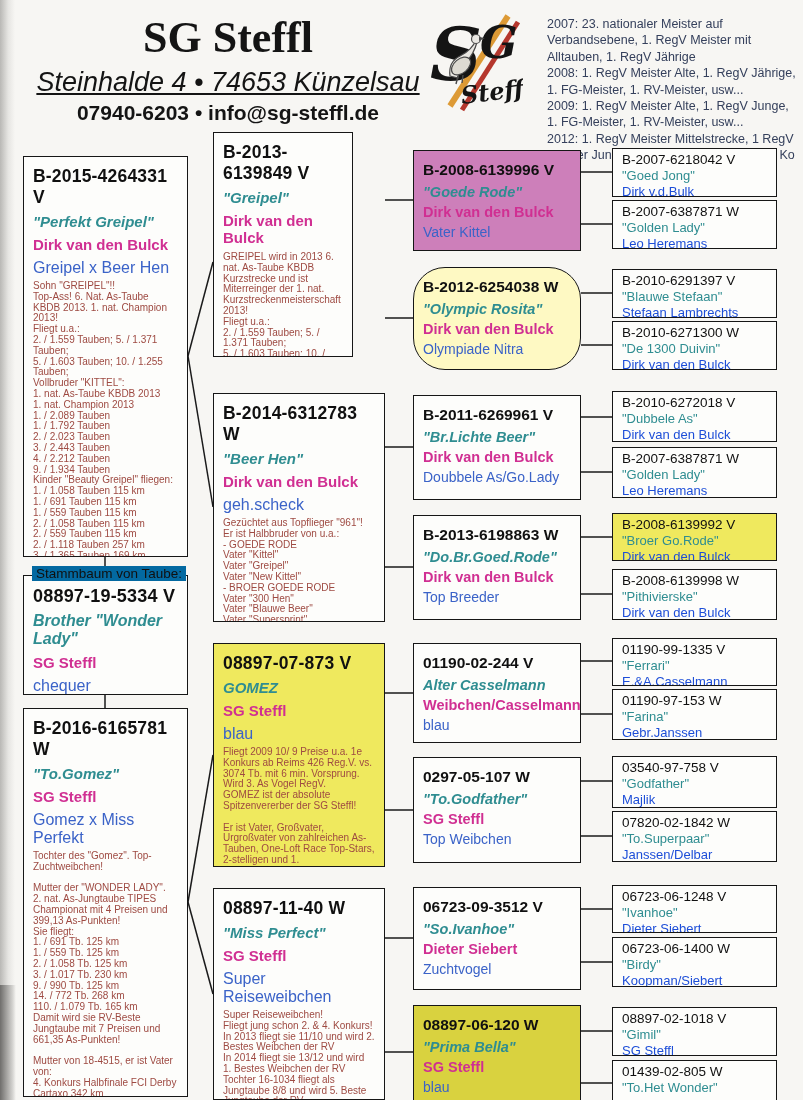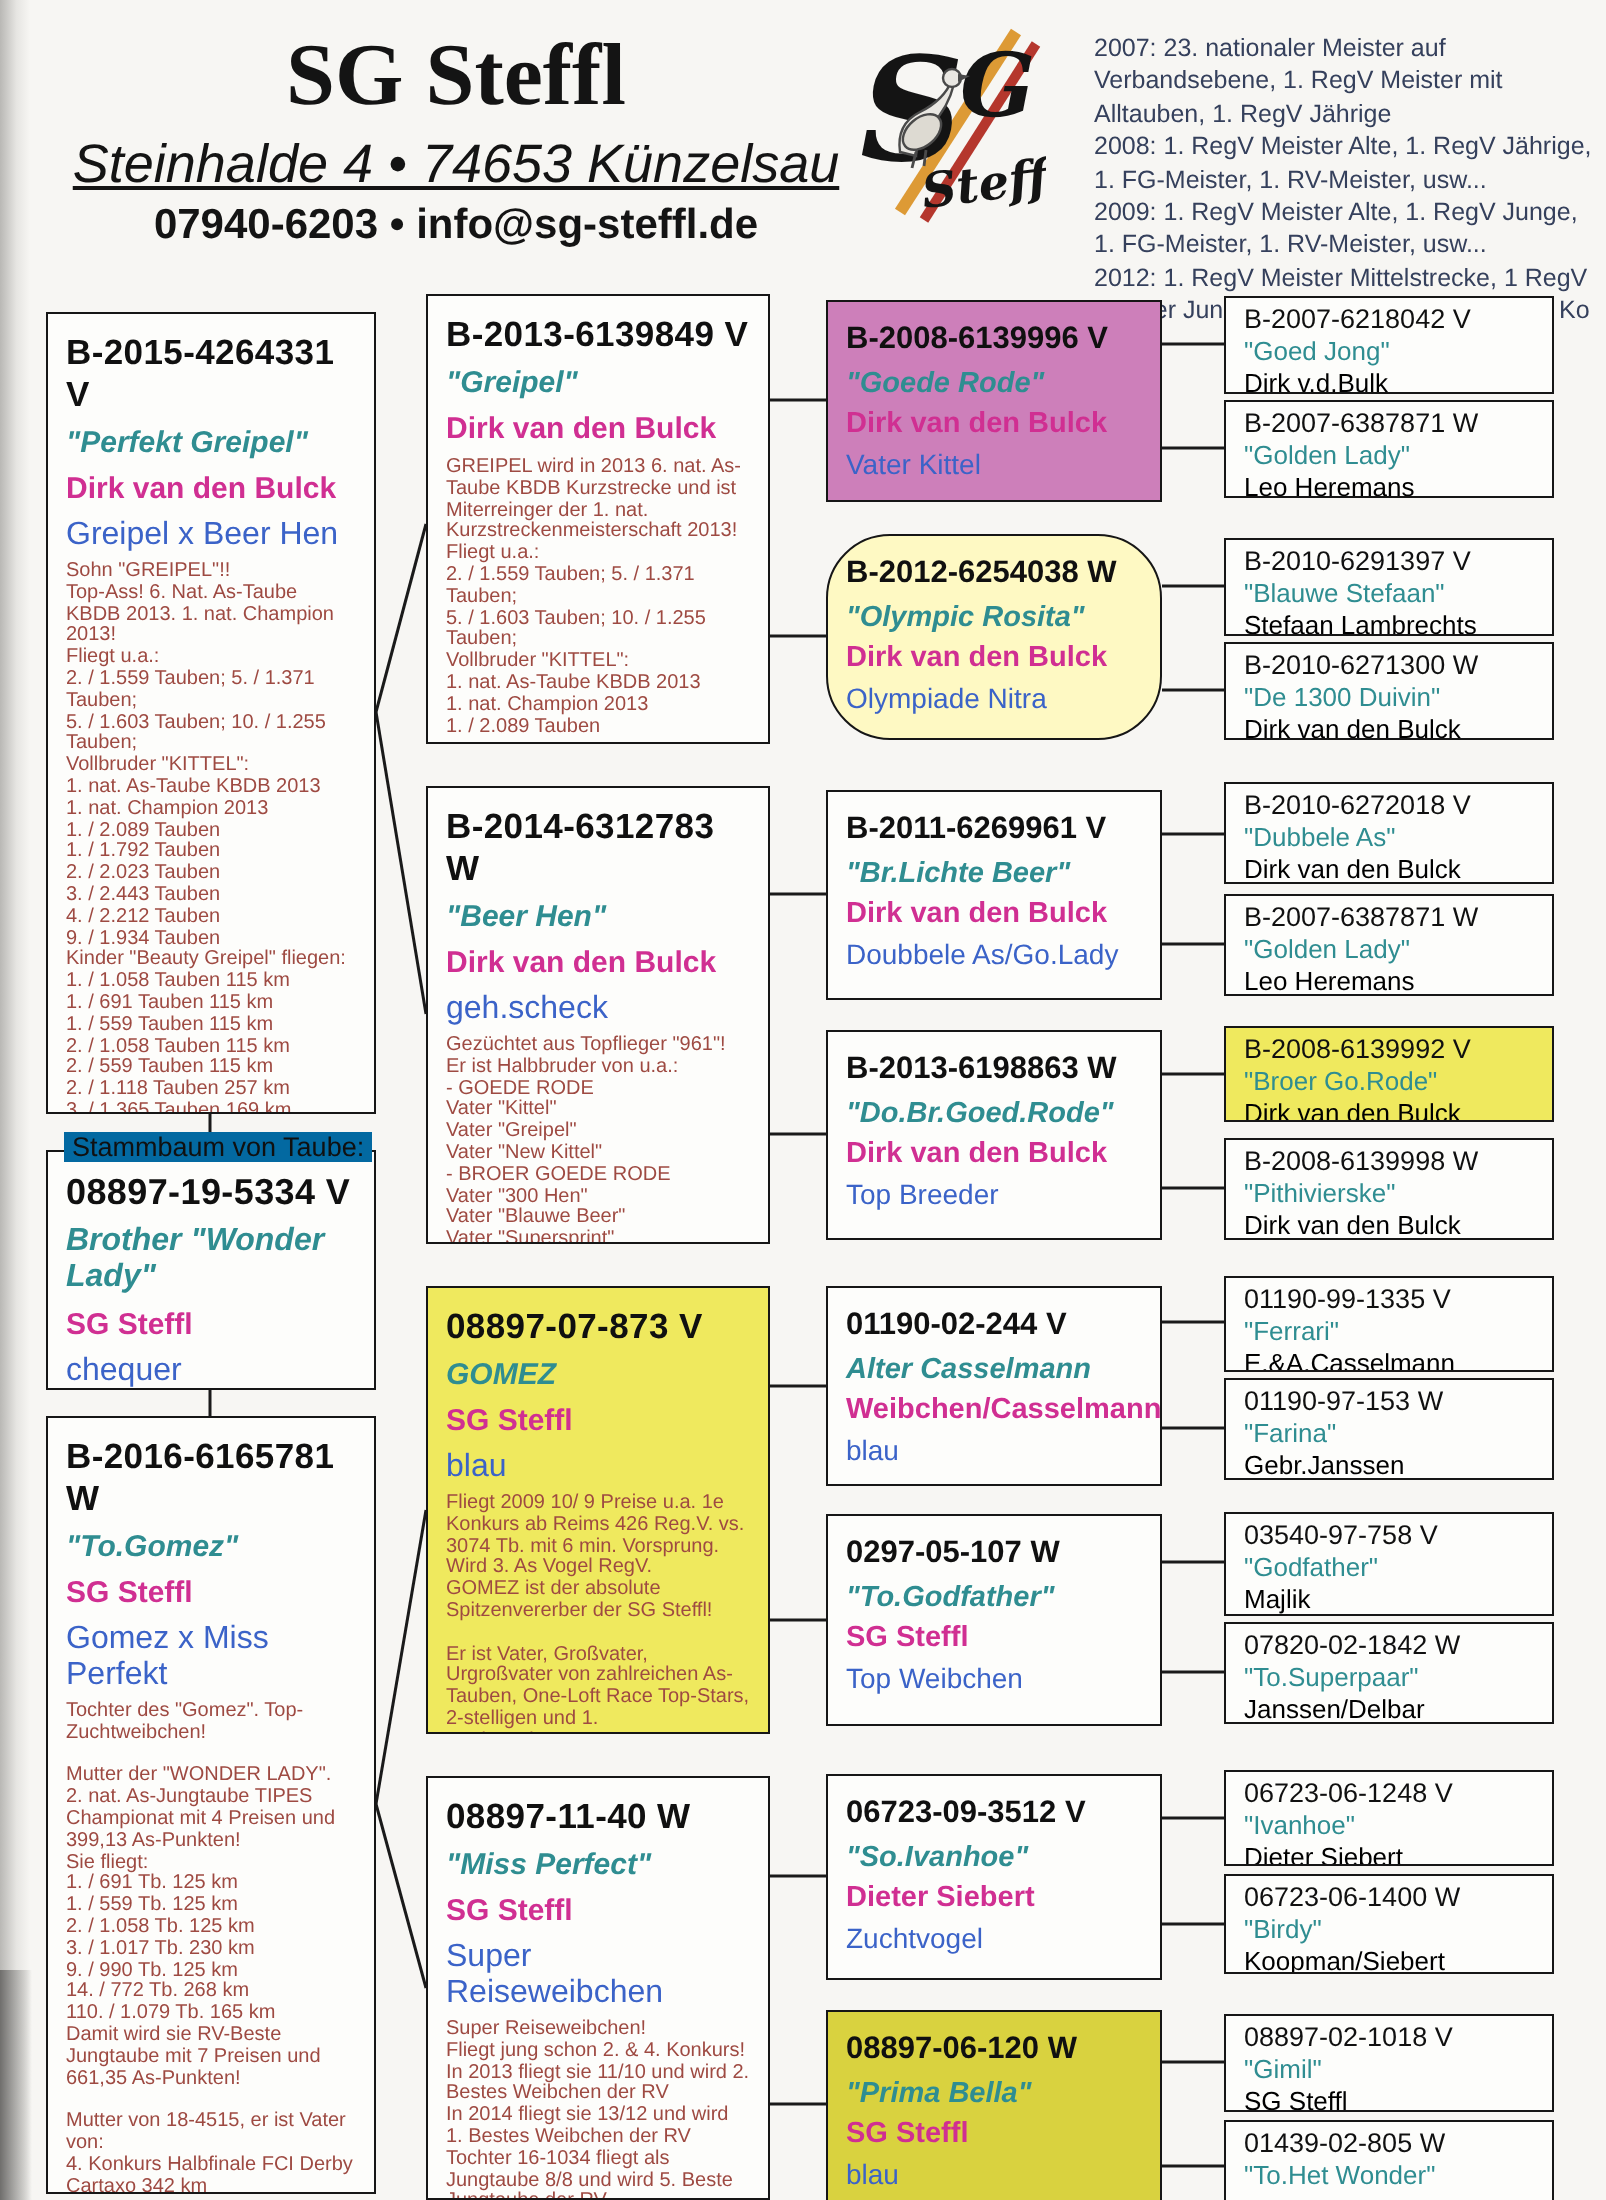--- a/index.html
+++ b/index.html
@@ -37,21 +37,21 @@
   .desc  { font-size:10px; line-height:1.08; color:#9e4a42; white-space:pre-line; margin-top:2px; }
 
   .ring3 { font-weight:bold; font-size:15.5px; color:#101010; margin:4px 0 5px; }
   .name3 { font-weight:bold; font-style:italic; font-size:14.5px; color:#2f8d91; margin-bottom:4px; }
   .brdr3 { font-weight:bold; font-size:14.5px; color:#d02f92; margin-bottom:4px; }
   .crss3 { font-size:14px; color:#3b63c8; }
 
   .b4 { padding:3px 9px 0 9px; }
   .ring4 { font-size:13.5px; color:#101010; margin-bottom:1px; }
   .name4 { font-size:13px; color:#2f8d91; margin-bottom:1px; }
-  .brdr4 { font-size:13px; color:#000000; }
+  .brdr4 { font-size:13px; color:#1d4ed8; }
 
   .legend { position:absolute; top:-10px; left:8px; background:#0369a1;
     padding:0 4px; font-size:13.5px; color:#101010; white-space:nowrap; }
   .subj .ring1 { font-size:18px; margin-top:4px; }
   .subj .name1 { font-size:16px; }
 
   svg.wires { position:absolute; left:0; top:0; pointer-events:none; }
 </style>
 </head>
 <body>
@@ -181,21 +181,21 @@
 14. / 772 Tb. 268 km
 110. / 1.079 Tb. 165 km
 Damit wird sie RV-Beste Jungtaube mit 7 Preisen und 661,35 As-Punkten!
 
 Mutter von 18-4515, er ist Vater von:
 4. Konkurs Halbfinale FCI Derby Cartaxo 342 km
 4. Konkurs Finale Derby Cartaxo 512 km
 5. As-Taube 2019 Derby Cartaxo</div>
   </div>
 
-  <div class="pbox" style="left:213px;top:147px;width:172px;height:225px">
+  <div class="pbox" style="left:213px;top:132px;width:140px;height:225px">
     <div class="ring1">B-2013-6139849 V</div>
     <div class="name1">"Greipel"</div>
     <div class="brdr1">Dirk van den Bulck</div>
     <div class="desc">GREIPEL wird in 2013 6. nat. As-Taube KBDB Kurzstrecke und ist Miterreinger der 1. nat. Kurzstreckenmeisterschaft 2013!
 Fliegt u.a.:
 2. / 1.559 Tauben; 5. / 1.371 Tauben;
 5. / 1.603 Tauben; 10. / 1.255 Tauben;
 Vollbruder "KITTEL":
 1. nat. As-Taube KBDB 2013
 1. nat. Champion 2013

